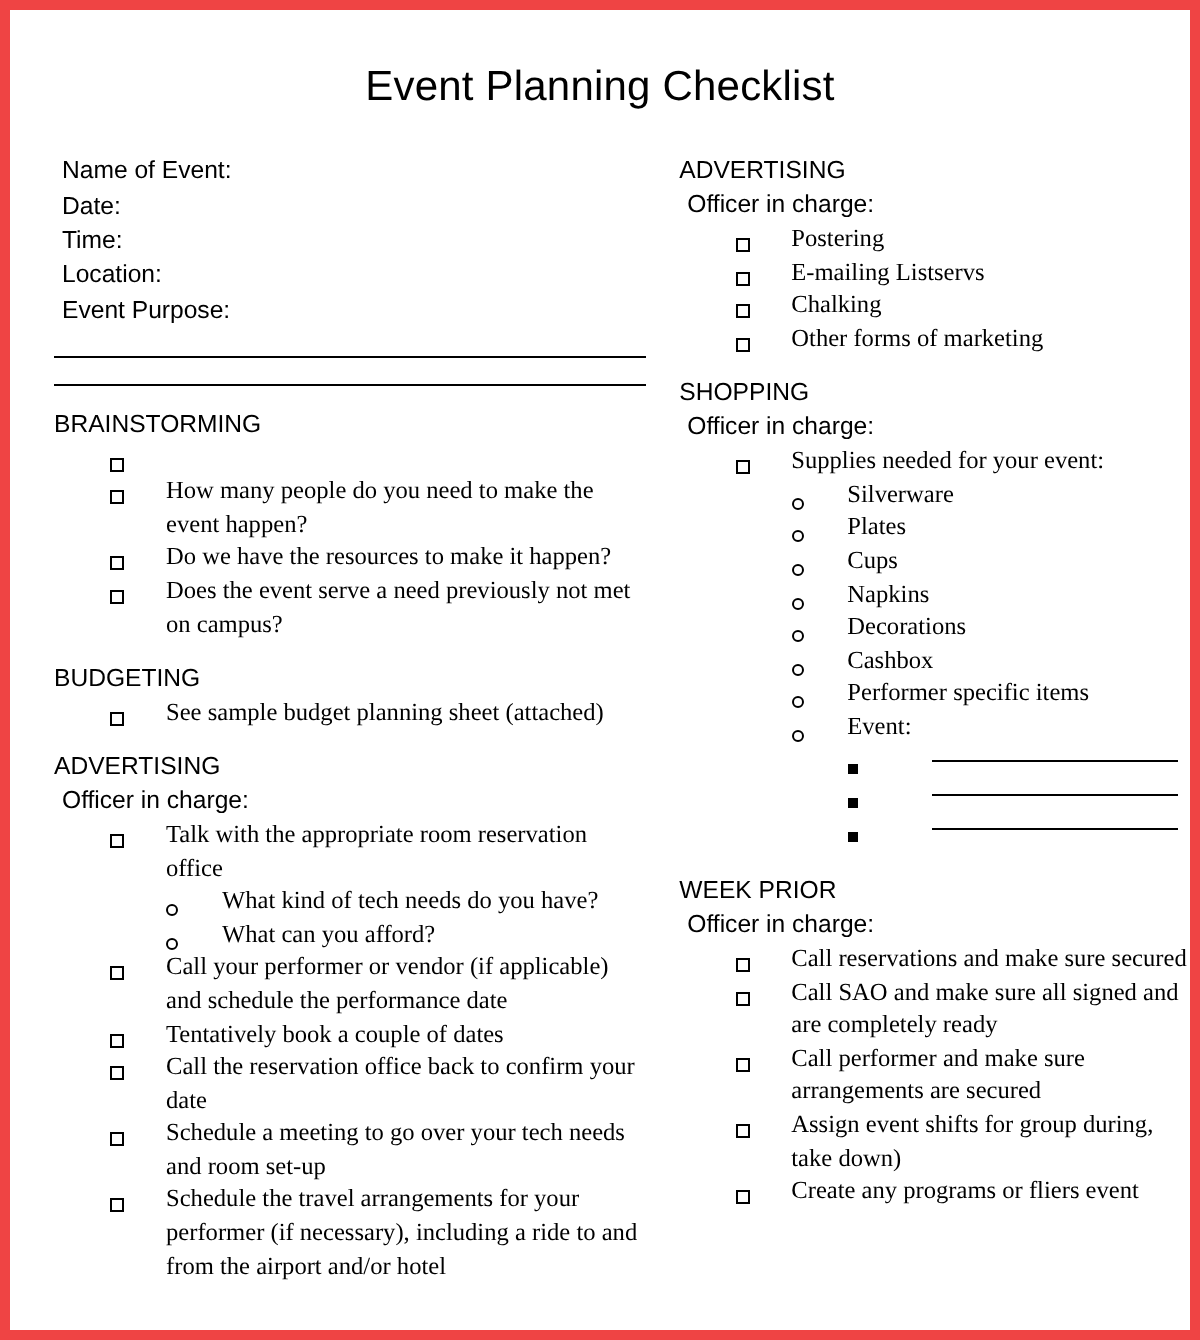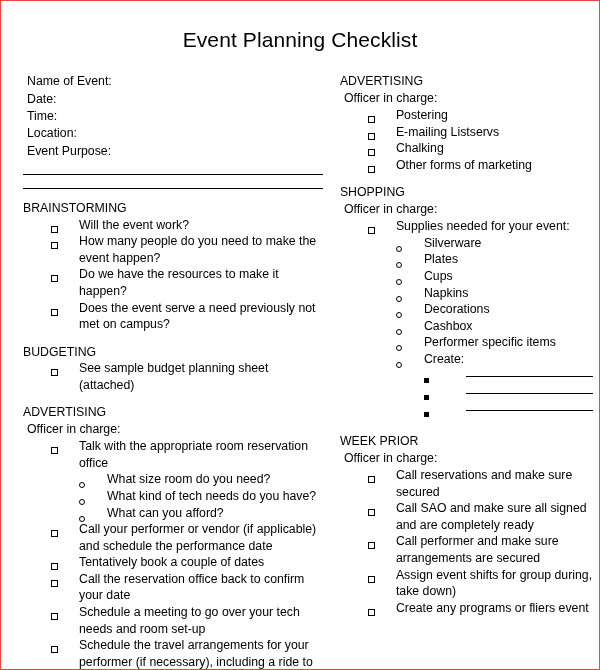--- a/index.html
+++ b/index.html
@@ -9,21 +9,21 @@
   }
   body {
     font-family: "Liberation Sans", sans-serif;
     color: #000000;
   }
   .page {
     position: relative;
     width: 600px;
     height: 670px;
     background: #ffffff;
-    border: 1px solid #ef4444;
+    border: 5px solid #ef4444;
     box-sizing: border-box;
     overflow: hidden;
   }
   .title {
     text-align: center;
     font-size: 21px;
     font-weight: normal;
     letter-spacing: 0.1px;
     margin: 0;
     padding-top: 27px;
@@ -128,21 +128,21 @@
     top: 5px;
   }
   .mk-fsq {
     display: inline-block;
     width: 5px;
     height: 5px;
     background: #000;
     position: relative;
     top: 5px;
   }
-  .txt { flex: 1 1 auto; }
+  .txt { flex: 1 1 auto; font-family: Liberation Serif, serif; }
   li .fillline {
     flex: 1 1 auto;
     border-bottom: 1.3px solid #000;
     height: 0;
     position: relative;
     top: 9px;
     margin-left: 14px;
     margin-right: 6px;
   }
 </style>
@@ -179,21 +179,20 @@
           <span class="fline"></span>
         </div>
         <div class="blankline"></div>
         <div class="blankline tight"></div>
       </div>
 
       <div class="sec-head">BRAINSTORMING</div>
       <ul class="lvl1">
         <li>
           <span class="mk sq"><span class="mk-box"></span></span>
-          <span class="txt">Will the event work?</span>
         </li>
         <li>
           <span class="mk sq"><span class="mk-box"></span></span>
           <span class="txt">How many people do you need to make the event happen?</span>
         </li>
         <li>
           <span class="mk sq"><span class="mk-box"></span></span>
           <span class="txt">Do we have the resources to make it happen?</span>
         </li>
         <li>
@@ -217,24 +216,20 @@
       </div>
       <ul class="lvl1">
         <li>
           <span class="mk sq"><span class="mk-box"></span></span>
           <span class="txt">Talk with the appropriate room reservation office</span>
         </li>
       </ul>
       <ul class="lvl2">
         <li>
           <span class="mk circ"><span class="mk-circ"></span></span>
-          <span class="txt">What size room do you need?</span>
-        </li>
-        <li>
-          <span class="mk circ"><span class="mk-circ"></span></span>
           <span class="txt">What kind of tech needs do you have?</span>
         </li>
         <li>
           <span class="mk circ"><span class="mk-circ"></span></span>
           <span class="txt">What can you afford?</span>
         </li>
       </ul>
       <ul class="lvl1">
         <li>
           <span class="mk sq"><span class="mk-box"></span></span>
@@ -321,21 +316,21 @@
         <li>
           <span class="mk circ"><span class="mk-circ"></span></span>
           <span class="txt">Cashbox</span>
         </li>
         <li>
           <span class="mk circ"><span class="mk-circ"></span></span>
           <span class="txt">Performer specific items</span>
         </li>
         <li>
           <span class="mk circ"><span class="mk-circ"></span></span>
-          <span class="txt">Create:</span>
+          <span class="txt">Event:</span>
         </li>
       </ul>
       <ul class="lvl3">
         <li>
           <span class="mk fsq"><span class="mk-fsq"></span></span>
           <span class="fillline"></span>
         </li>
         <li>
           <span class="mk fsq"><span class="mk-fsq"></span></span>
           <span class="fillline"></span>

